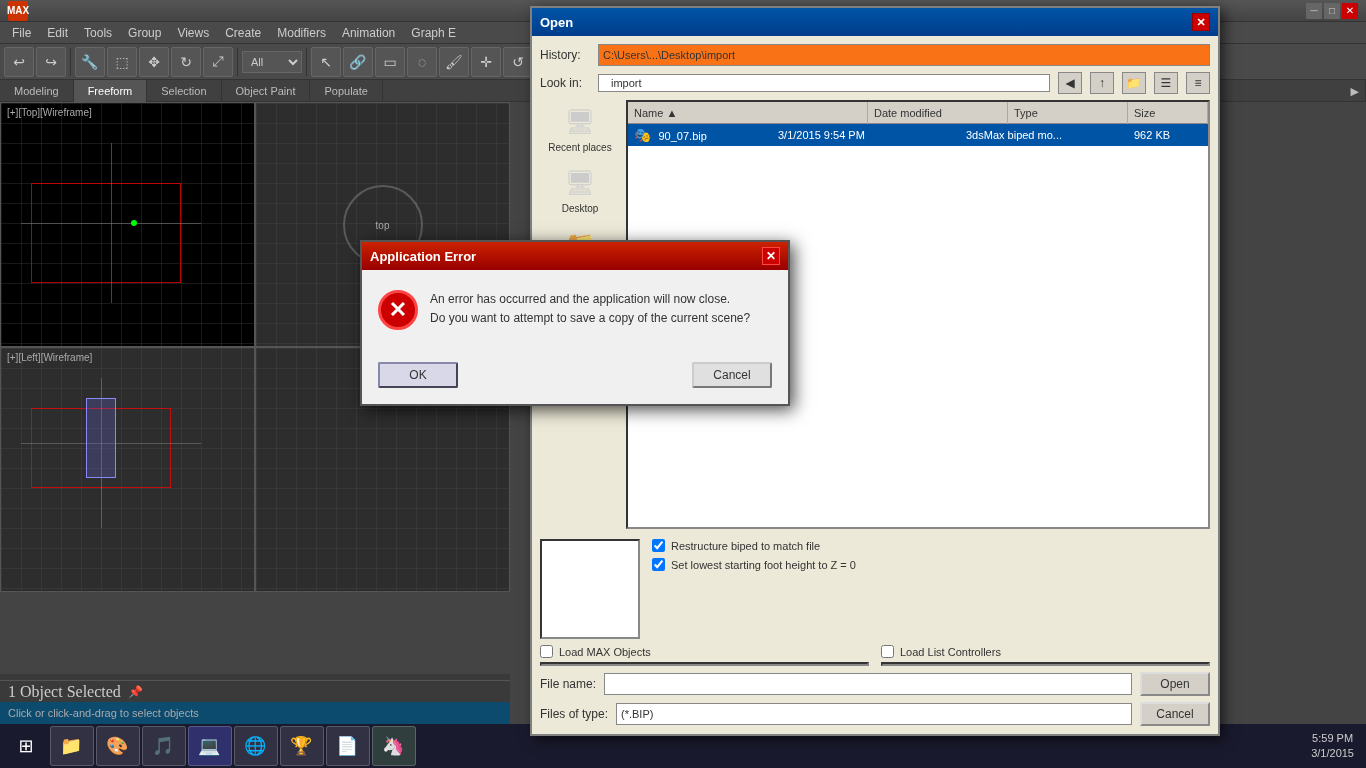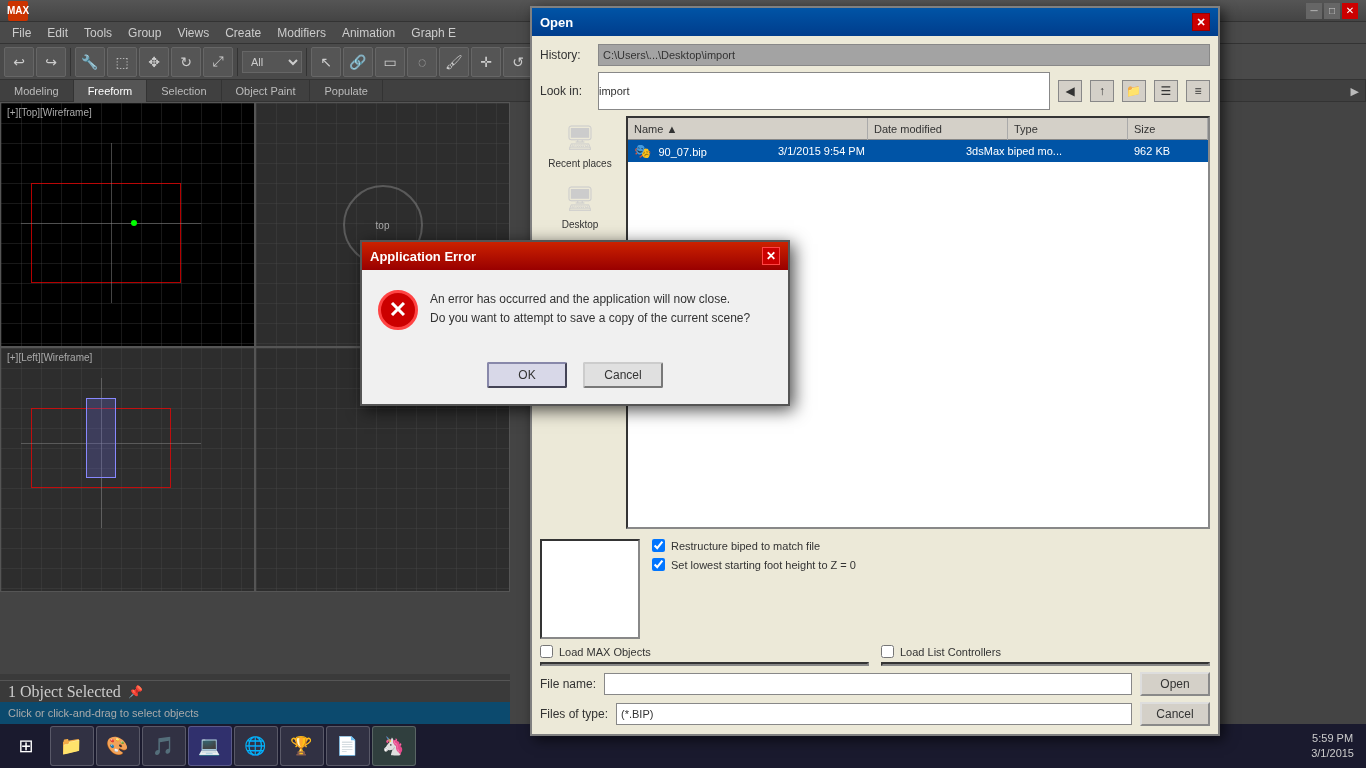--- a/index.html
+++ b/index.html
@@ -311,38 +311,38 @@
       gap: 8px;
     }
     .dialog-label {
       color: #333;
       font-size: 12px;
       min-width: 50px;
     }
     #history-combo {
       flex: 1;
       height: 22px;
-      background: #a3a3a3;
+      background: #f97316;
       border: 1px solid #888;
       font-size: 11px;
       padding: 3px 4px;
       color: #333;
     }
     #lookin-row {
       display: flex;
       align-items: center;
       gap: 8px;
     }
     #lookin-combo {
       flex: 1;
-      height: 38px;
+      height: 18px;
       background: white;
       border: 1px solid #888;
       font-size: 11px;
-      padding: 0 0;
+      padding: 0 12px;
       color: #333;
     }
     .nav-btn {
       width: 24px; height: 22px;
       background: #d4d0c8;
       border: 1px solid #888;
       color: #333;
       font-size: 12px;
       cursor: pointer;
       display: flex; align-items: center; justify-content: center;
@@ -548,23 +548,23 @@
       font-weight: bold;
       border: 3px solid #ff4444;
     }
     #error-message {
       color: #333;
       font-size: 12px;
       line-height: 1.6;
     }
     #error-buttons {
       display: flex;
-      justify-content: center;
+      justify-content: space-between;
       gap: 16px;
-      padding: 12px 32px 16px;
+      padding: 12px 16px 16px;
     }
     .error-btn {
       width: 80px; height: 26px;
       background: #e0e0e0;
       border: 2px outset #ccc;
       color: #333;
       font-size: 12px;
       cursor: pointer;
       border-radius: 2px;
     }

